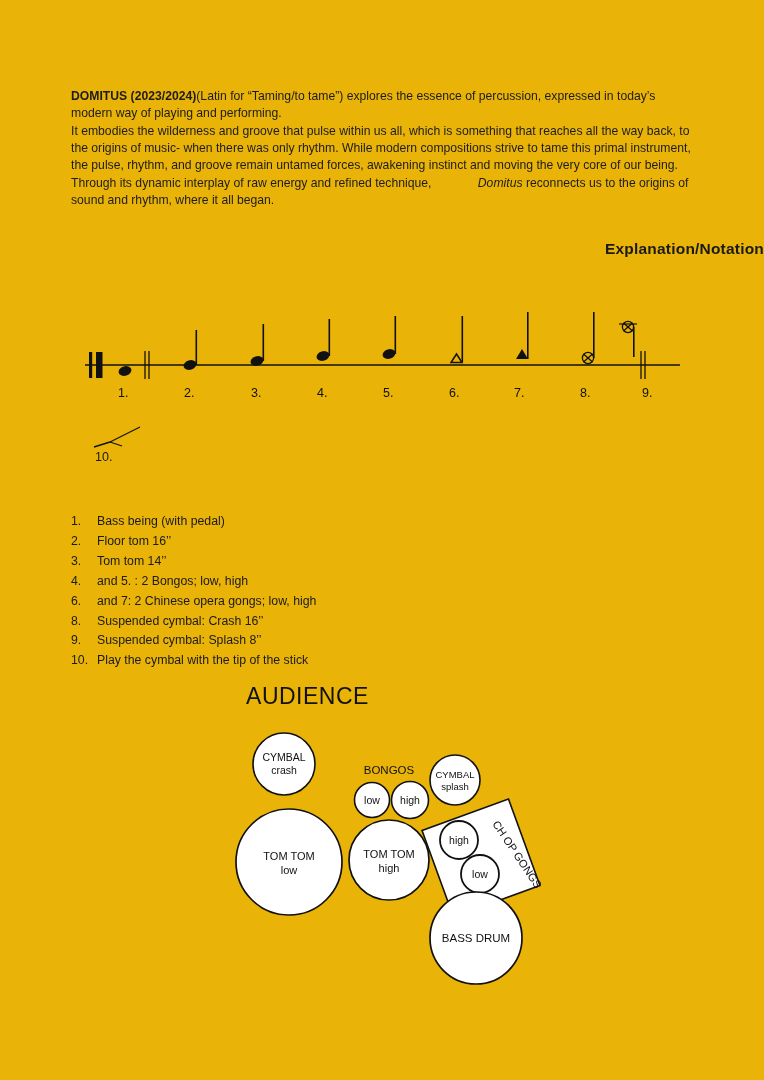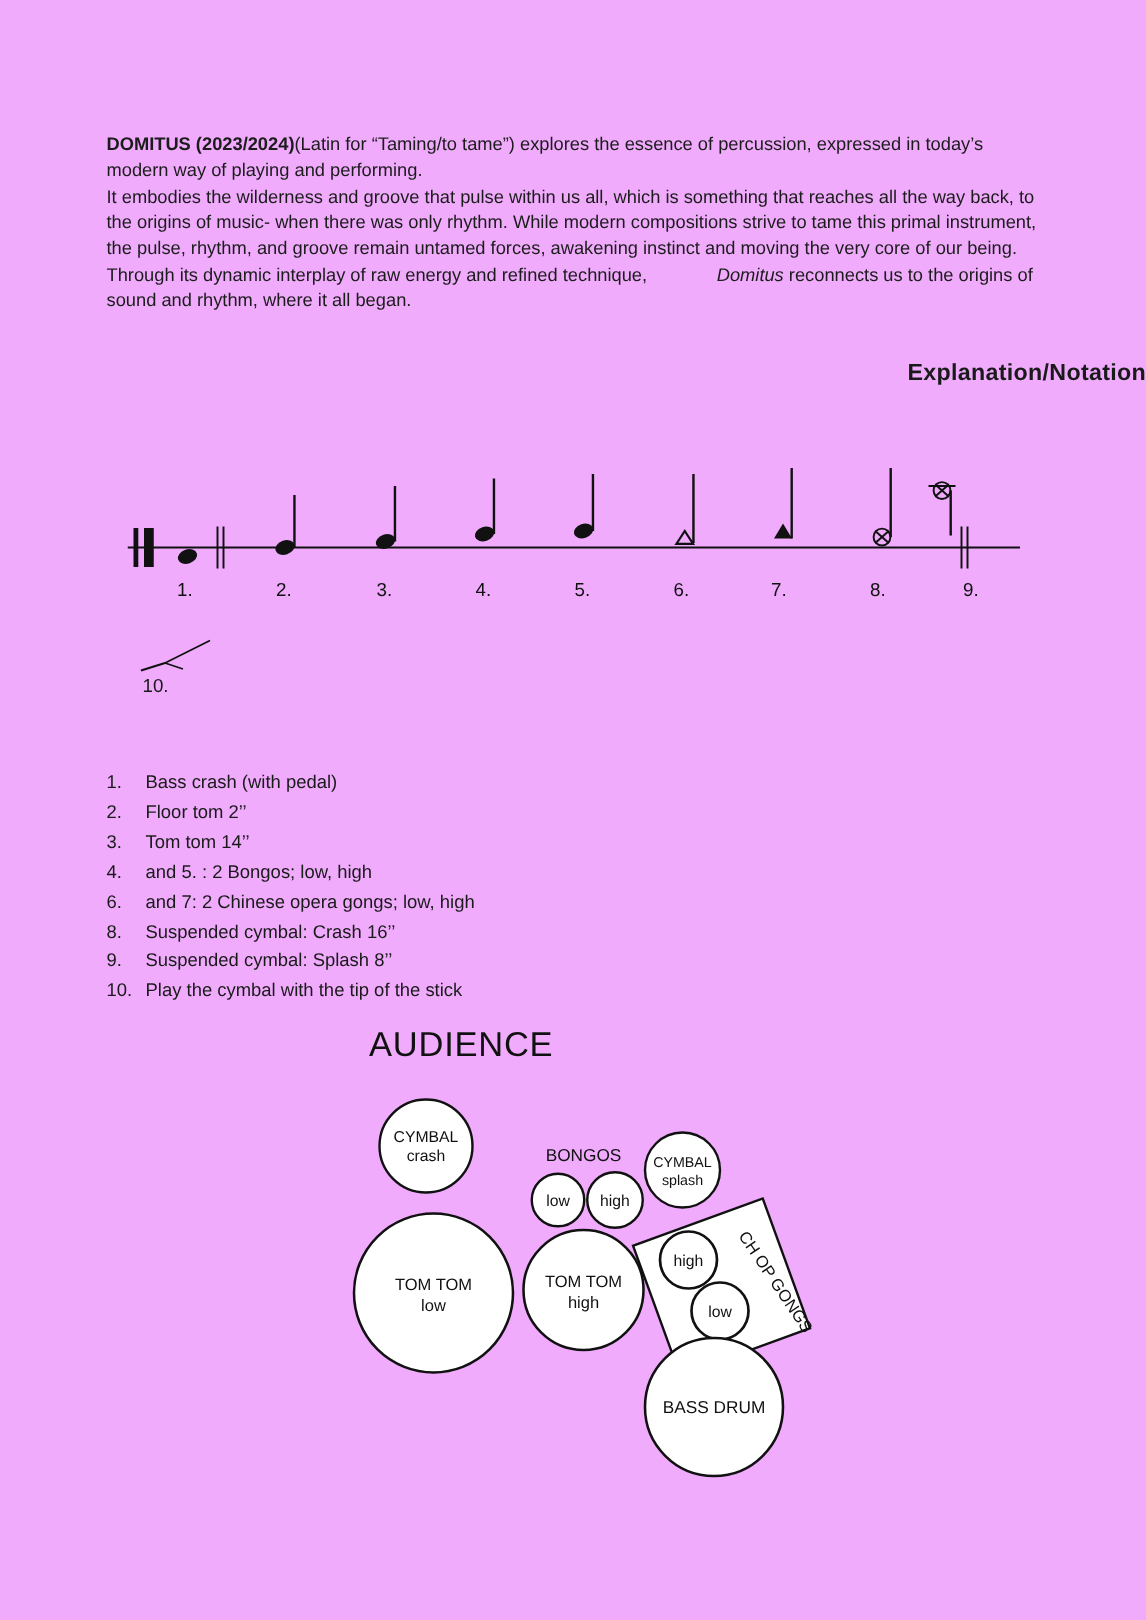--- a/index.html
+++ b/index.html
@@ -11,21 +11,21 @@
     width: 764px;
     height: 1080px;
     position: relative;
     font-family: "Liberation Sans", sans-serif;
     color: #1a1a1a;
     overflow: hidden;
   }
   .page {
     position: absolute;
     inset: 0;
-    background: #f0abfc;
+    background: #eab308;
   }
 
   
   .intro {
     position: absolute;
     left: 71px;
     top: 88px;
     width: 622px;
     font-size: 12.2px;
     line-height: 1.42;
@@ -224,25 +224,25 @@
       <path d="M2,22 L18,17" stroke="#111" stroke-width="1.4" fill="none"></path>
       <path d="M18,17 L48,2" stroke="#111" stroke-width="1.1" fill="none"></path>
       <path d="M18,17 L30,21" stroke="#111" stroke-width="1.1" fill="none"></path>
     </svg>
   </div>
   <div class="tenth-label">10.</div>
 
   <div class="legend">
     <div class="legend-row">
       <span class="legend-num">1.</span>
-      <span class="legend-text">Bass crash (with pedal)</span>
+      <span class="legend-text">Bass being (with pedal)</span>
     </div>
     <div class="legend-row">
       <span class="legend-num">2.</span>
-      <span class="legend-text">Floor tom 2’’</span>
+      <span class="legend-text">Floor tom 16’’</span>
     </div>
     <div class="legend-row">
       <span class="legend-num">3.</span>
       <span class="legend-text">Tom tom 14’’</span>
     </div>
     <div class="legend-row">
       <span class="legend-num">4.</span>
       <span class="legend-text">and 5. :  2 Bongos; low, high</span>
     </div>
     <div class="legend-row">

